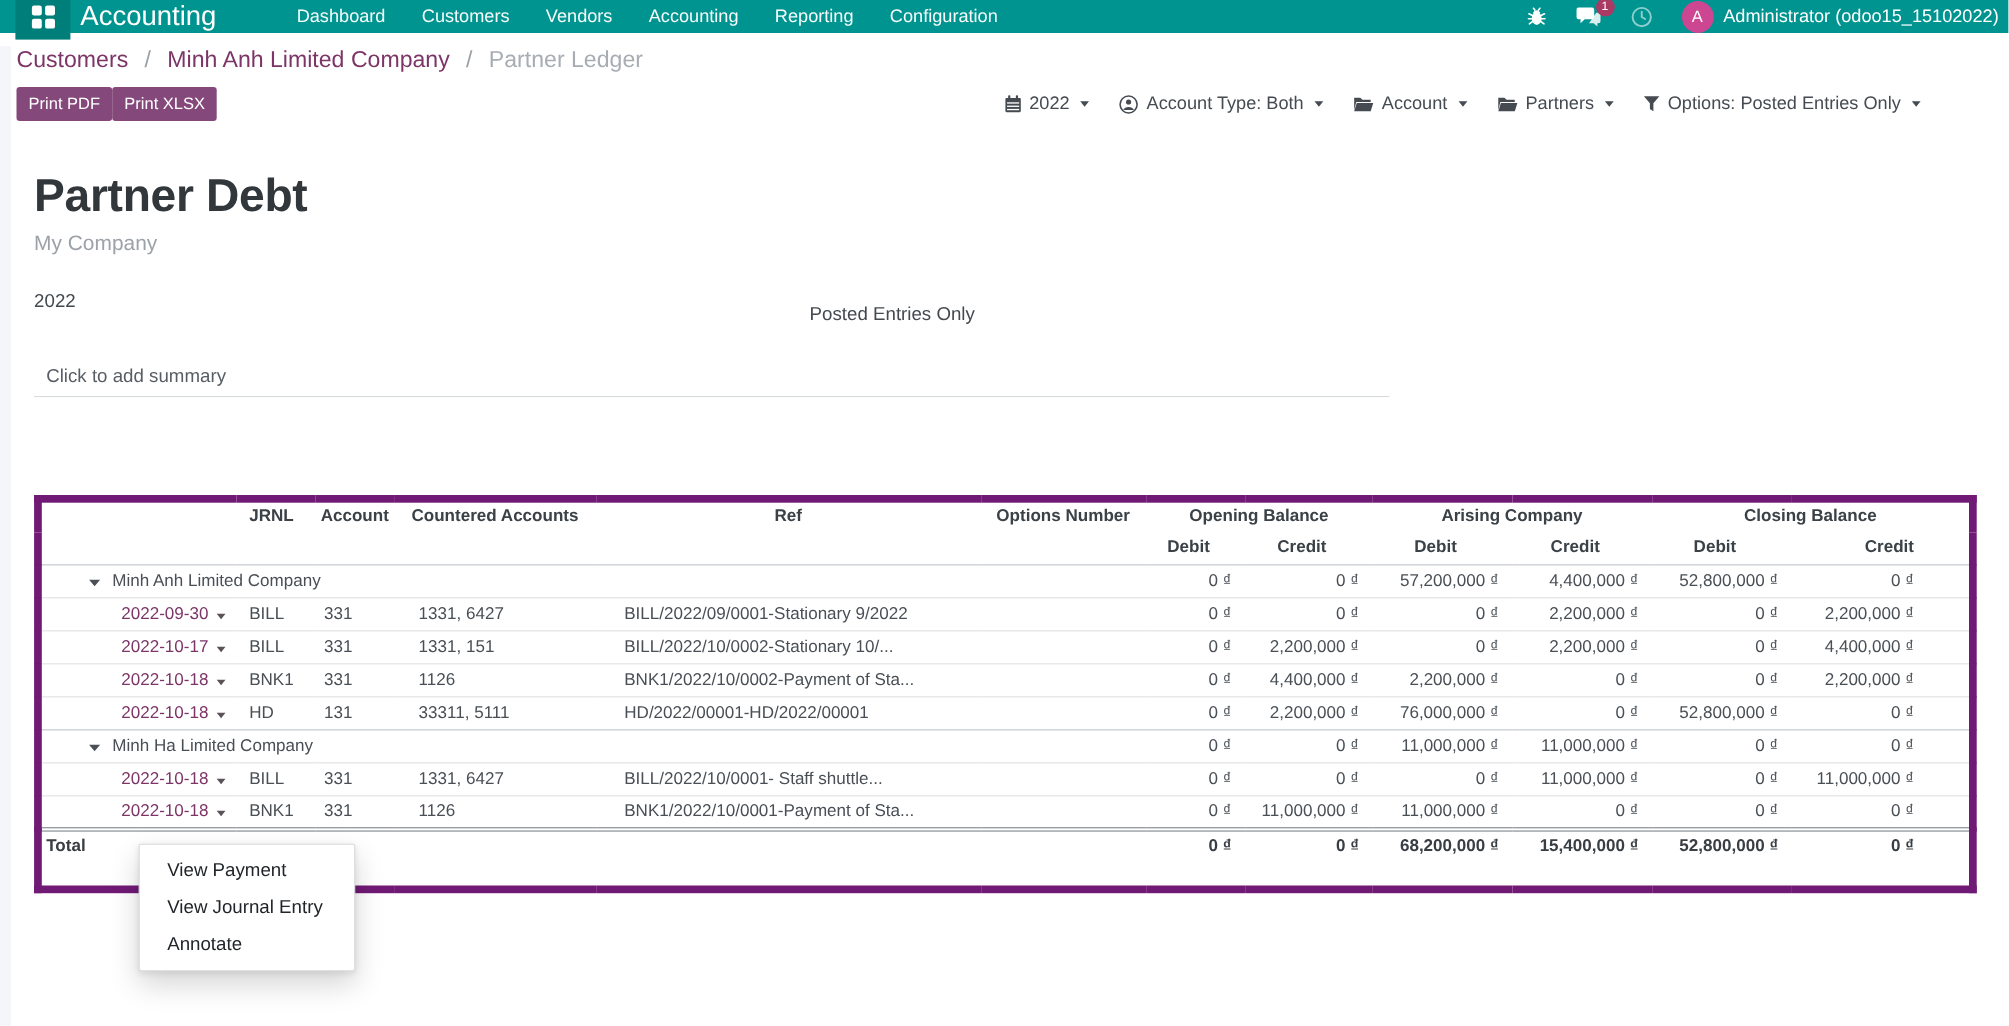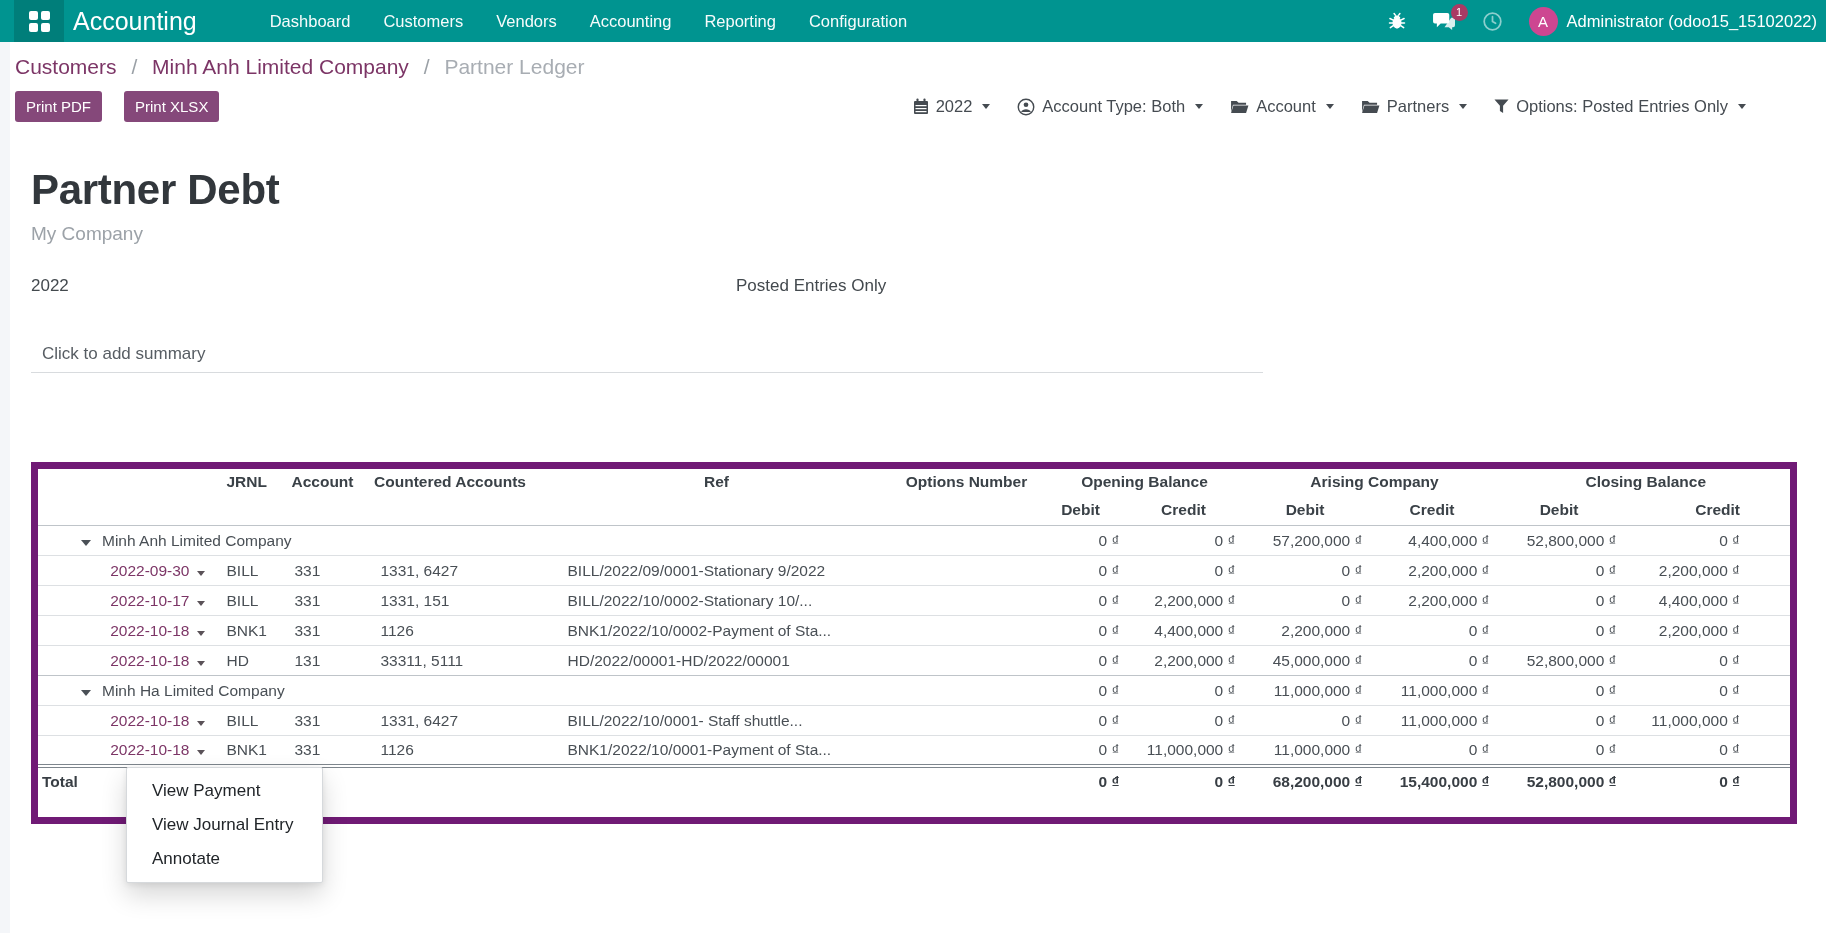--- a/index.html
+++ b/index.html
@@ -5,21 +5,21 @@
   * { box-sizing: border-box; }
   html,body { margin:0; padding:0; }
   body {
     width:1826px; height:933px; overflow:hidden; background:#ffffff;
     font-family:"Liberation Sans", sans-serif; color:#494F55;
     position:relative;
   }
   .left-strip { position:absolute; left:0; top:42px; width:10px; height:891px; background:#F4F6F9; }
 
   
-  .navbar { height:42px; background:#009490; display:flex; align-items:center; color:#fff; position:relative; z-index:5; }
+  .navbar { height:30px; background:#009490; display:flex; align-items:center; color:#fff; position:relative; z-index:5; }
   .apps-box { width:50px; height:42px; margin-left:14px; background:#007E7A; display:flex; align-items:center; justify-content:center; cursor:pointer; }
   .grid-icon { display:grid; grid-template-columns:9px 9px; grid-template-rows:9px 9px; gap:3px; }
   .grid-icon span { background:#fff; border-radius:2px; }
   .brand { font-size:25px; font-weight:500; margin-left:9px; margin-right:73px; white-space:nowrap; }
   .menu { display:flex; gap:33px; font-size:16.5px; }
   .menu .menu-item { cursor:pointer; white-space:nowrap; opacity:.97; }
   .nav-right { margin-left:auto; display:flex; align-items:center; gap:26px; padding-right:9px; }
   .icon-btn { position:relative; display:flex; align-items:center; cursor:pointer; }
   .badge { position:absolute; top:-7px; right:-12px; background:#A93A64; color:#fff; font-size:11px; min-width:17px; height:17px; border-radius:9px; display:flex; align-items:center; justify-content:center; padding:0 4px; }
   .clock { opacity:.55; }
@@ -27,32 +27,32 @@
   .avatar { width:29px; height:29px; border-radius:50%; background:#CD4691; color:#fff; font-size:15px; display:flex; align-items:center; justify-content:center; }
   .user-name { font-size:16.5px; white-space:nowrap; }
 
   
   .control { padding:13px 0 0 15px; }
   .breadcrumb { font-size:21px; margin-bottom:12px; }
   .bc-link { color:#7C3566; cursor:pointer; }
   .bc-sep { color:#9AA0A6; margin:0 9px; }
   .bc-current { color:#A8ADB3; }
   .actions-row { display:flex; align-items:center; height:31px; }
-  .btn-group { display:flex; gap:22px; }
+  .btn-group { display:flex; gap:0; }
   .o-btn { background:#85487A; color:#fff; border:none; border-radius:3px; font-size:15px; padding:0 11px; height:31px; cursor:pointer; font-family:"Liberation Sans", sans-serif; }
   .filters { margin-left:auto; margin-right:80px; display:flex; gap:27px; align-items:center; font-size:16.5px; color:#454B51; }
   .filter-item { display:flex; align-items:center; gap:7px; cursor:pointer; white-space:nowrap; }
   .caret-down { width:0; height:0; border-left:4px solid transparent; border-right:4px solid transparent; border-top:5px solid #454B51; margin-left:3px; }
 
   
   .report { padding-left:31px; position:relative; }
   .report-title { font-size:42px; font-weight:700; color:#32373C; margin:44px 0 0 0; letter-spacing:-.3px; }
   .company { color:#9CA2A8; font-size:19px; margin-top:9px; }
   .meta-row { position:relative; margin-top:31px; font-size:17px; color:#43494E; height:20px; }
-  .posted { position:absolute; left:705px; top:0; }
+  .posted { position:absolute; left:705px; top:12px; }
   .summary { margin-top:48px; width:1232px; color:#575D63; font-size:17px; padding:0 0 8px 11px; border-bottom:1px solid #D8DBDE; cursor:text; }
 
   
   table.ledger { margin-top:89px; border-collapse:collapse; table-layout:fixed; width:1759px; border:7px solid #701a75; font-size:15.5px; color:#494F55; }
   table.ledger th, table.ledger td { padding:0; height:30px; overflow:hidden; white-space:nowrap; }
   thead th { font-weight:bold; color:#3A4147; }
   .h-jrnl { text-align:left; padding-left:12px !important; }
   .h-center { text-align:center; }
   .h-sub { text-align:center; padding-right:12px !important; }
   .h-sub-last { text-align:right; padding-right:50px !important; }
@@ -301,21 +301,21 @@
         </tr>
         <tr class="detail-row">
           <td class="cell-date"><span>2022-10-18</span><span class="date-caret"></span></td>
           <td class="cell-jrnl">HD</td>
           <td class="cell-account">131</td>
           <td class="cell-countered">33311, 5111</td>
           <td class="cell-ref">HD/2022/00001-HD/2022/00001</td>
           <td></td>
           <td class="num">0 ₫</td>
           <td class="num">2,200,000 ₫</td>
-          <td class="num">45,000,000 ₫</td>
+          <td class="num">76,000,000 ₫</td>
           <td class="num">0 ₫</td>
           <td class="num">52,800,000 ₫</td>
           <td class="num-last">0 ₫</td>
         </tr>
         <tr class="group-row">
           <td class="cell-group-name" colspan="6"><span class="expand-caret"></span><span>Minh Ha Limited Company</span></td>
           <td class="num">0 ₫</td>
           <td class="num">0 ₫</td>
           <td class="num">11,000,000 ₫</td>
           <td class="num">11,000,000 ₫</td>

